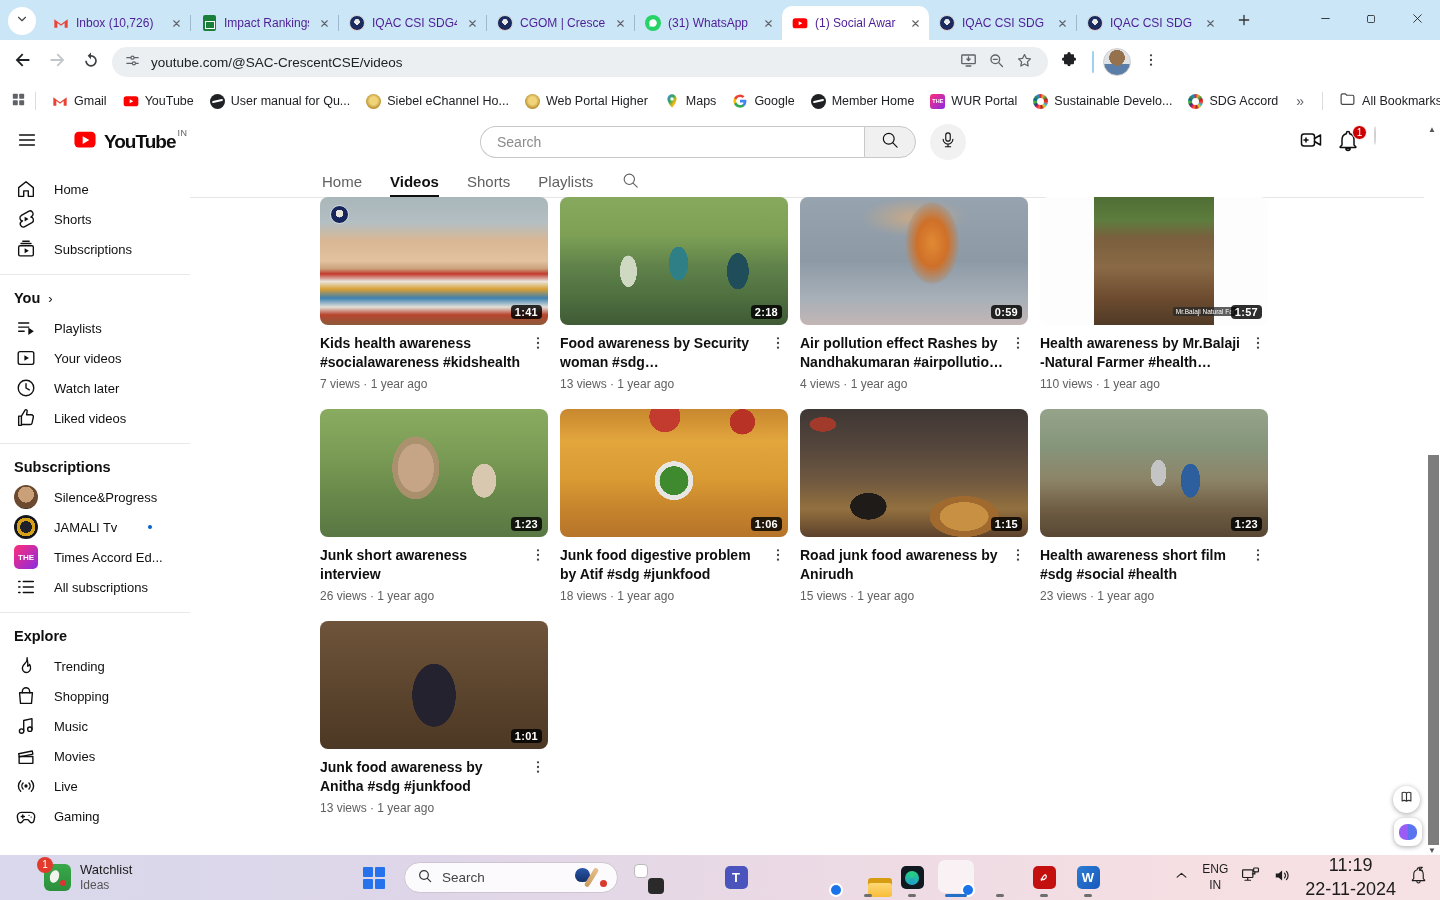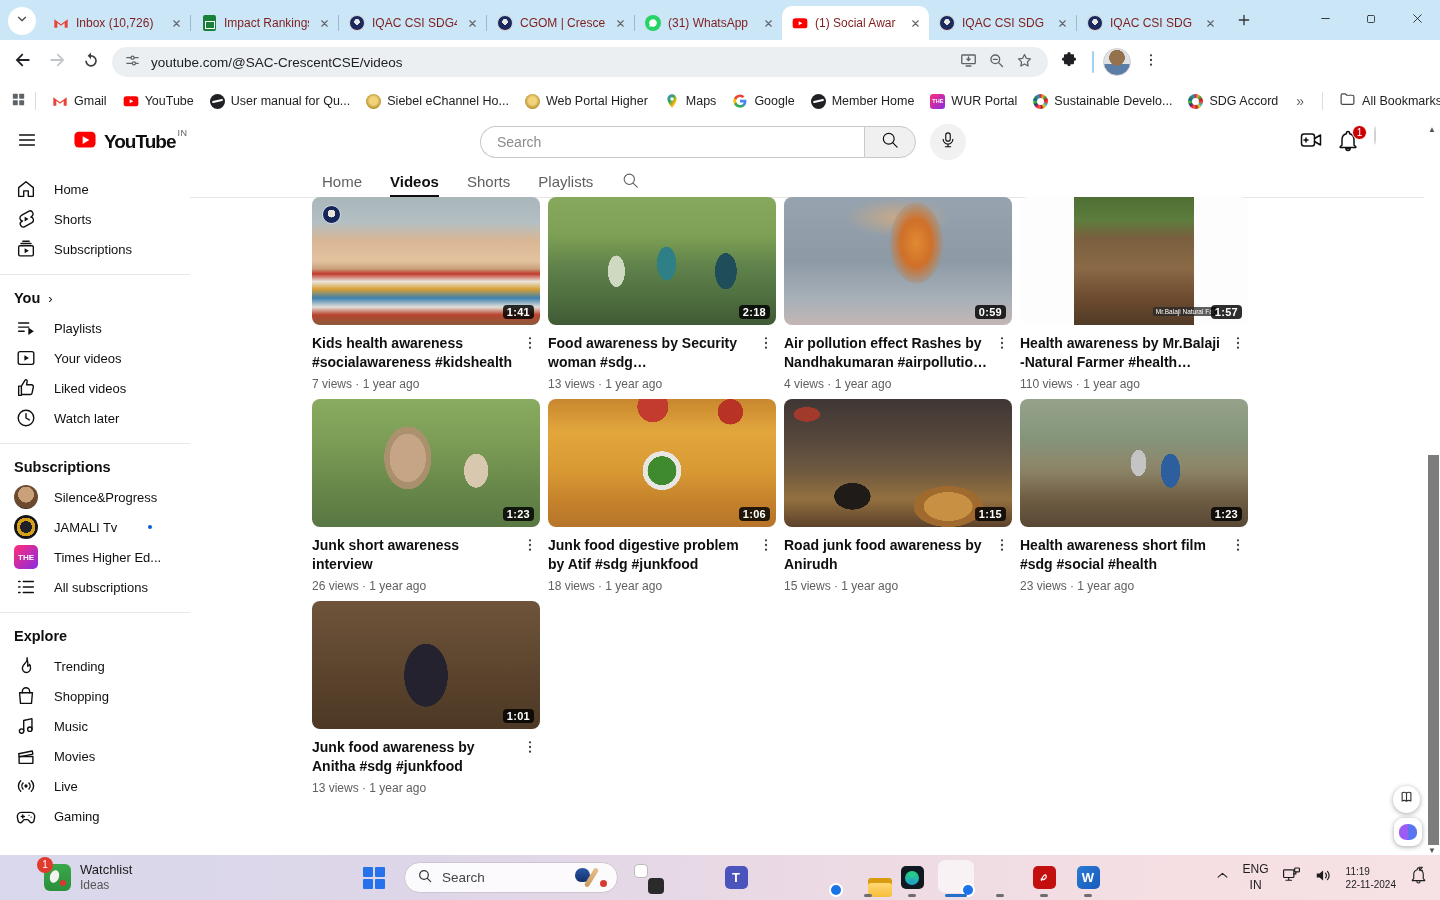--- a/index.html
+++ b/index.html
@@ -5,21 +5,21 @@
   * { margin:0; padding:0; box-sizing:border-box; }
   html,body { width:1440px; height:900px; overflow:hidden; font-family:"Liberation Sans", sans-serif; background:#fff; }
   #screen { position:absolute; inset:0; }
 
   
   #tabstrip { position:absolute; left:0; top:0; width:1440px; height:40px; background:#cbe6f7; display:flex; align-items:flex-end; }
   #tab-search-btn { width:28px; height:28px; border-radius:14px; background:#fff; margin:0 7px 5px 8px; display:flex; align-items:center; justify-content:center; flex:none; }
   #tabs { display:flex; align-items:flex-end; height:40px; }
   .tab { width:147px; height:34px; display:flex; align-items:center; gap:7px; padding:0 6px 0 10px; border-radius:10px 10px 0 0; position:relative; flex:none; }
   .tab.active { background:#fff; }
-  .tab .tab-title { flex:1; font-size:12px; color:#7f1d1d; white-space:nowrap; overflow:hidden; }
+  .tab .tab-title { flex:1; font-size:12px; color:#4c1d95; white-space:nowrap; overflow:hidden; }
   .tab .tab-close { width:16px; height:16px; border-radius:8px; display:flex; align-items:center; justify-content:center; flex:none; }
   .tab-sep { width:1px; height:16px; background:#9cb9cd; margin-bottom:9px; flex:none; }
   .favicon { width:16px; height:16px; flex:none; display:flex; align-items:center; justify-content:center; }
   #newtab-btn { width:28px; height:28px; margin:0 0 4px 6px; border-radius:6px; display:flex; align-items:center; justify-content:center; }
   #wincontrols { margin-left:auto; display:flex; height:40px; }
   .winbtn { width:46px; height:40px; display:flex; align-items:center; justify-content:center; }
 
   
   #toolbar { position:absolute; left:0; top:40px; width:1176px; height:44px; background:#fff; display:flex; align-items:center; padding:0 8px 0 6px; }
   .navbtn { width:34px; height:34px; display:flex; align-items:center; justify-content:center; border-radius:17px; flex:none; }
@@ -65,21 +65,21 @@
   .sb-divider { border-top:1px solid #e8e8e8; margin:10px 0 8px 0; }
 
   
   #ctabs { position:absolute; left:322px; top:48px; height:31px; display:flex; align-items:center; gap:28px; }
   .ct { font-size:15px; color:#606060; position:relative; height:31px; display:flex; align-items:center; }
   .ct.active { color:#0f0f0f; font-weight:700; }
   .ct.active::after { content:""; position:absolute; left:0; right:0; bottom:0; height:2px; background:#0f0f0f; }
   #ctabs-divider { position:absolute; left:190px; right:16px; top:79px; height:1px; background:#e5e5e5; }
 
   
-  #grid { position:absolute; left:312px; top:79px; display:grid; grid-template-columns:repeat(4,228px); column-gap:12px; row-gap:18px;gap:8px; }
+  #grid { position:absolute; left:320px; top:79px; display:grid; grid-template-columns:repeat(4,228px); column-gap:12px; row-gap:18px; }
   .vcard { width:228px; }
   .thumb { width:228px; height:128px; border-radius:8px; position:relative; overflow:hidden; }
   .pillar { position:absolute; left:54px; top:0; width:120px; height:128px; }
   .dur { position:absolute; right:6px; bottom:6px; background:rgba(0,0,0,.82); color:#fff; font-size:11px; font-weight:600; padding:1px 4px; border-radius:4px; letter-spacing:.3px; }
   .wm { position:absolute; right:30px; bottom:9px; background:rgba(40,40,40,.75); color:#fff; font-size:6.5px; padding:1px 3px; border-radius:2px; white-space:nowrap; }
   .crest { position:absolute; left:10px; top:8px; width:19px; height:19px; border-radius:50%; background:radial-gradient(circle at 50% 45%, #e8e4da 0 30%, #16265c 31%); border:1px solid #cfd6de; }
   .vtitle-row { position:relative; margin-top:9px; padding-right:24px; }
   .vtitle { font-size:14px; line-height:19px; font-weight:600; color:#0f0f0f; display:-webkit-box; -webkit-line-clamp:2; -webkit-box-orient:vertical; overflow:hidden; }
   .vmenu { position:absolute; right:2px; top:1px; }
   .vmeta { margin-top:5px; font-size:12px; color:#606060; }
@@ -109,21 +109,21 @@
   .tb-dash { position:absolute; bottom:3px; left:50%; transform:translateX(-50%); width:8px; height:3px; border-radius:2px; background:#6e6e6e; }
   .tb-dash.blue { width:22px; background:#2470c8; }
   #tb-search { width:214px; height:31px; margin:0 8px; background:rgba(255,255,255,.88); border:1px solid #cfc5d2; border-radius:16px; display:flex; align-items:center; padding:0 6px 0 12px; flex:none; }
   #tb-search .ph { font-size:13.5px; color:#454545; margin-left:9px; flex:1; }
   .cricket { display:flex; align-items:center; position:relative; width:38px; height:26px; }
   .cricket .helmet { position:absolute; left:2px; top:3px; width:15px; height:14px; border-radius:50% 50% 45% 45%; background:linear-gradient(180deg,#2a56a8,#14316b); }
   .cricket .bat { position:absolute; left:16px; top:2px; width:5px; height:21px; border-radius:3px; background:linear-gradient(180deg,#e7c08c,#c99a5e); transform:rotate(32deg); }
   .cricket .ballr { position:absolute; left:27px; top:15px; width:7px; height:7px; border-radius:4px; background:#d93a2f; }
   #tb-tray { position:absolute; right:12px; top:0; height:45px; display:flex; align-items:center; gap:13px; }
   .tray-txt { font-size:12px; color:#1c1c1c; text-align:center; line-height:1.3; }
-  #tb-clock { text-align:left; font-size:10px; color:#1c1c1c; line-height:1.3; }
+  #tb-clock { text-align:center; font-size:18px; color:#1c1c1c; line-height:1.3; }
 
   .ic-box { display:flex; align-items:center; justify-content:center; }
 
   
   .logo-chrome { width:24px; height:24px; border-radius:50%; background:conic-gradient(from 60deg,#fbbc05 0 120deg,#34a853 120deg 240deg,#ea4335 240deg 360deg); position:relative; }
   .logo-chrome::before { content:""; position:absolute; left:5px; top:5px; width:14px; height:14px; border-radius:50%; background:#fff; }
   .logo-chrome::after { content:""; position:absolute; left:7px; top:7px; width:10px; height:10px; border-radius:50%; background:#1a73e8; }
   .logo-firefox { width:24px; height:24px; border-radius:50%; background:radial-gradient(circle at 38% 32%,#ffd54f 0 22%,#ff9800 48%,#f4511e 75%,#b71c1c 100%); }
   .logo-copilot { width:24px; height:24px; border-radius:50%; background:conic-gradient(#62c4f5,#8d7bf5,#e56ad0,#ffb36b,#ffe873,#62c4f5); }
   .logo-teams { width:23px; height:23px; border-radius:5px; background:#4b53bc; color:#fff; font-size:13px; font-weight:700; display:flex; align-items:center; justify-content:center; }
@@ -566,33 +566,33 @@
             <svg width="22" height="22" viewBox="0 0 24 24" fill="none" stroke="#0f0f0f" stroke-width="1.5" stroke-linecap="round" stroke-linejoin="round">
               <rect x="3.5" y="5" width="17" height="14" rx="2"></rect>
               <path d="M10.2 9v6l5-3z" fill="#0f0f0f" stroke="none"></path>
             </svg>
           </span>
       <span class="lbl">Your videos</span>
         </div>
         <div class="sb-row">
           <span class="ic">
             <svg width="22" height="22" viewBox="0 0 24 24" fill="none" stroke="#0f0f0f" stroke-width="1.5" stroke-linecap="round" stroke-linejoin="round">
-              <path d="M7 10v10H4V10zM7 10l4-6.5c.8-1.2 2.6-.4 2.3 1L12.6 8.5H18a2 2 0 0 1 2 2.4l-1.4 6.6a2 2 0 0 1-2 1.6H7"></path>
-            </svg>
-          </span>
-      <span class="lbl">Liked videos</span>
-        </div>
-        <div class="sb-row">
-          <span class="ic">
-            <svg width="22" height="22" viewBox="0 0 24 24" fill="none" stroke="#0f0f0f" stroke-width="1.5" stroke-linecap="round" stroke-linejoin="round">
               <circle cx="12" cy="12" r="8.5"></circle>
               <path d="M12 7.2V12l3.6 2.1"></path>
             </svg>
           </span>
       <span class="lbl">Watch later</span>
+        </div>
+        <div class="sb-row">
+          <span class="ic">
+            <svg width="22" height="22" viewBox="0 0 24 24" fill="none" stroke="#0f0f0f" stroke-width="1.5" stroke-linecap="round" stroke-linejoin="round">
+              <path d="M7 10v10H4V10zM7 10l4-6.5c.8-1.2 2.6-.4 2.3 1L12.6 8.5H18a2 2 0 0 1 2 2.4l-1.4 6.6a2 2 0 0 1-2 1.6H7"></path>
+            </svg>
+          </span>
+      <span class="lbl">Liked videos</span>
         </div>
         <div class="sb-divider"></div>
         <div class="sb-header">
           <span>Subscriptions</span>
         </div>
         <div class="sb-row">
           <span class="ic">
             <span class="av-sp"></span>
           </span>
       <span class="lbl">Silence&amp;Progress</span>
@@ -601,21 +601,21 @@
           <span class="ic">
             <span class="av-jam"></span>
           </span>
       <span class="lbl">JAMALI Tv</span>
           <span class="dot"></span>
         </div>
         <div class="sb-row">
           <span class="ic">
             <span class="logo-the lg">THE</span>
           </span>
-      <span class="lbl">Times Higher Ed...</span>
+      <span class="lbl">Times Accord Ed...</span>
           <span class="dot"></span>
         </div>
         <div class="sb-row">
           <span class="ic">
             <svg width="22" height="22" viewBox="0 0 24 24" fill="none" stroke="#0f0f0f" stroke-width="1.5" stroke-linecap="round" stroke-linejoin="round">
               <path d="M4 6h1.5M4 12h1.5M4 18h1.5M9 6h11M9 12h11M9 18h11"></path>
             </svg>
           </span>
       <span class="lbl">All subscriptions</span>
         </div>

